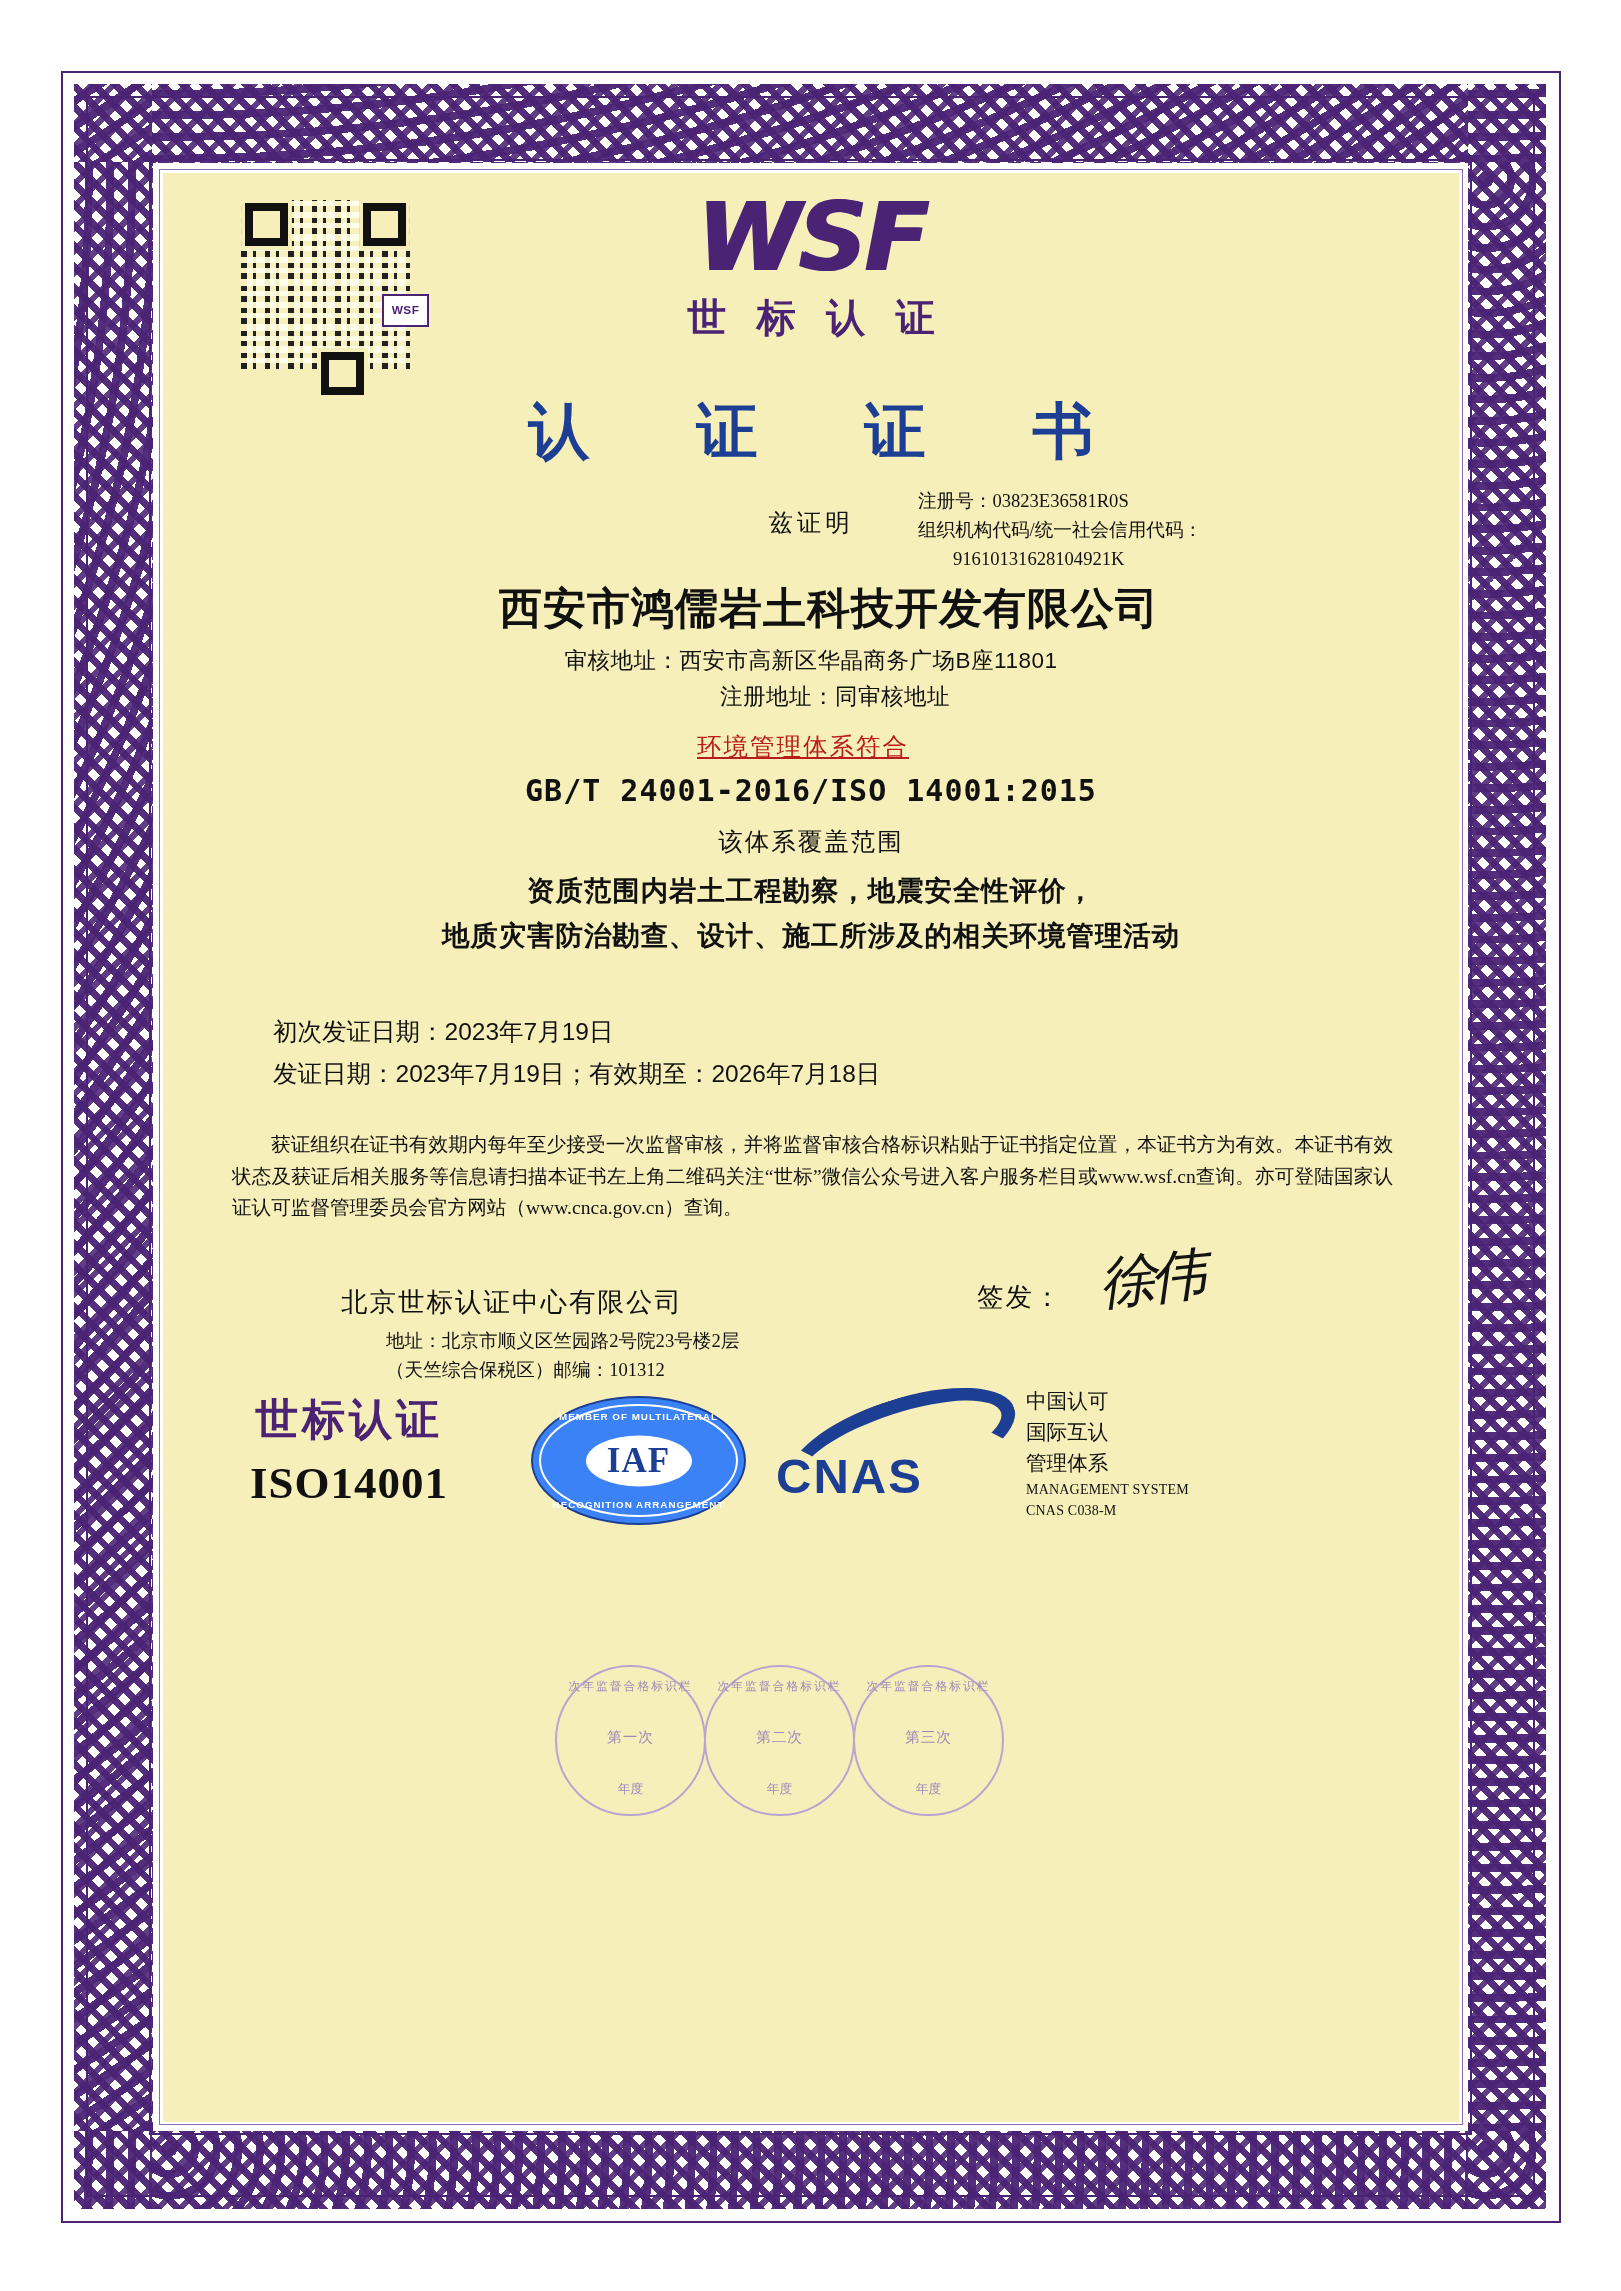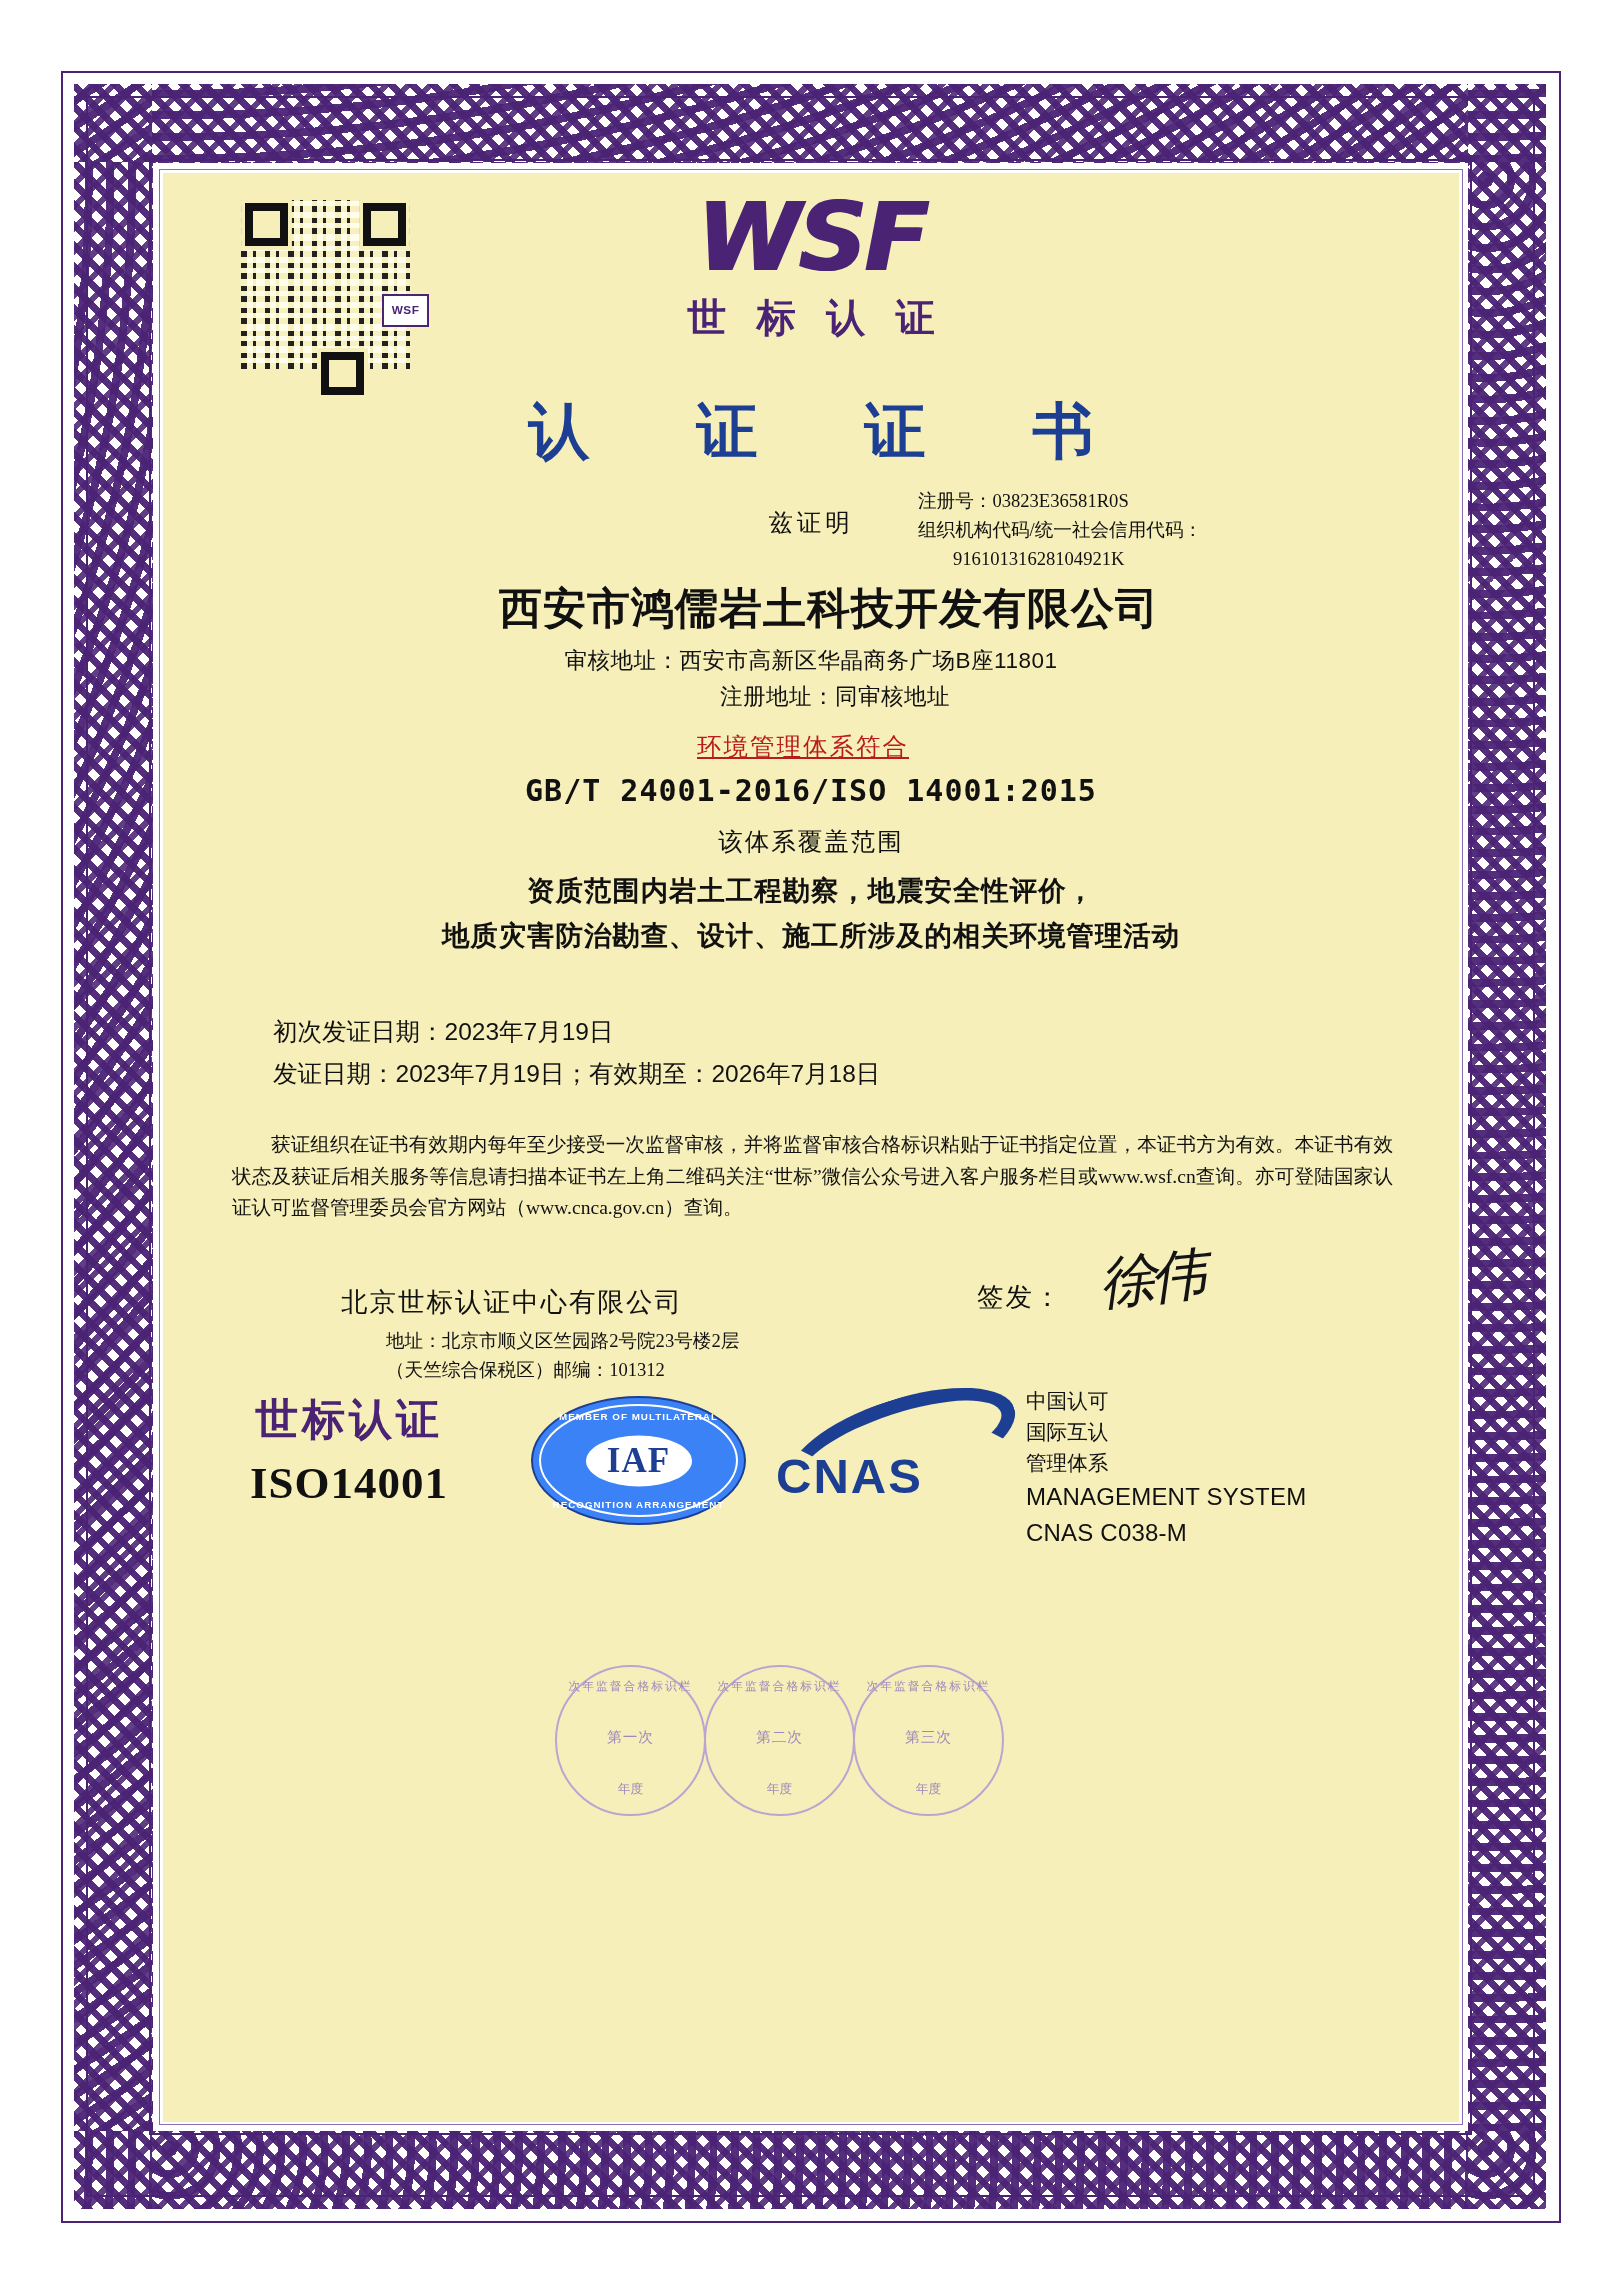--- a/index.html
+++ b/index.html
@@ -459,22 +459,23 @@
   }
 
   .cnas-side {
     position: absolute;
     left: 863px; top: 1213px;
     font-size: 20.6px;
     color: #111;
     line-height: 1.5;
   }
   .cnas-side .en {
-    font-size: 24px;
+    font-size: 14px;
     letter-spacing: 0.2px;
+    font-family: Liberation Serif, serif;
   }
 
   
   .sup-circle {
     position: absolute;
     top: 1492px;
     width: 147px; height: 147px;
     border: 2px solid #b9a6d0;
     border-radius: 50%;
     color: #9e8bbb;

